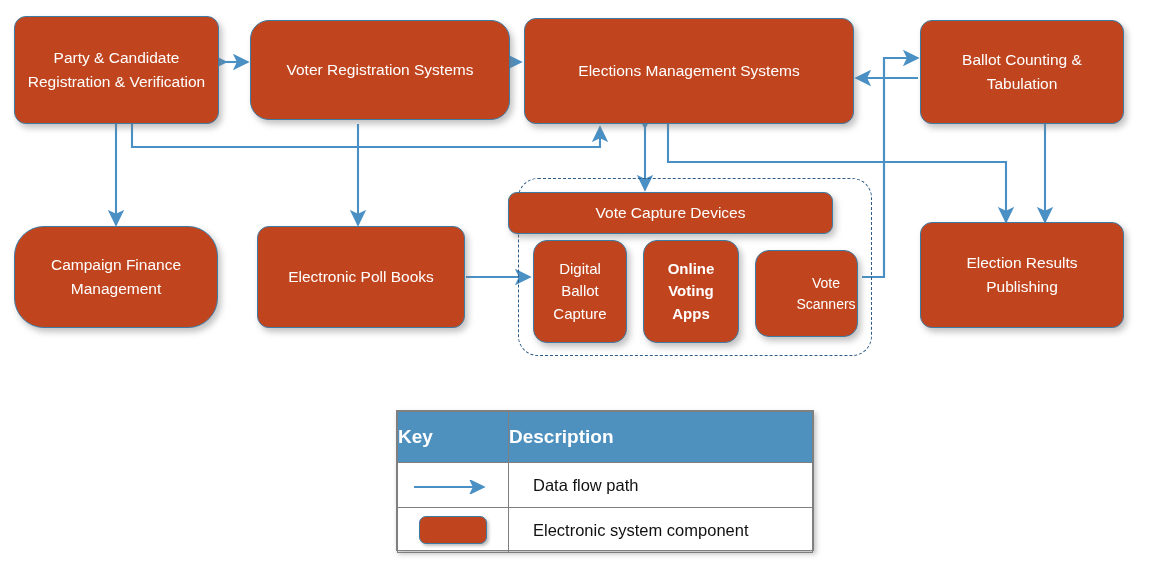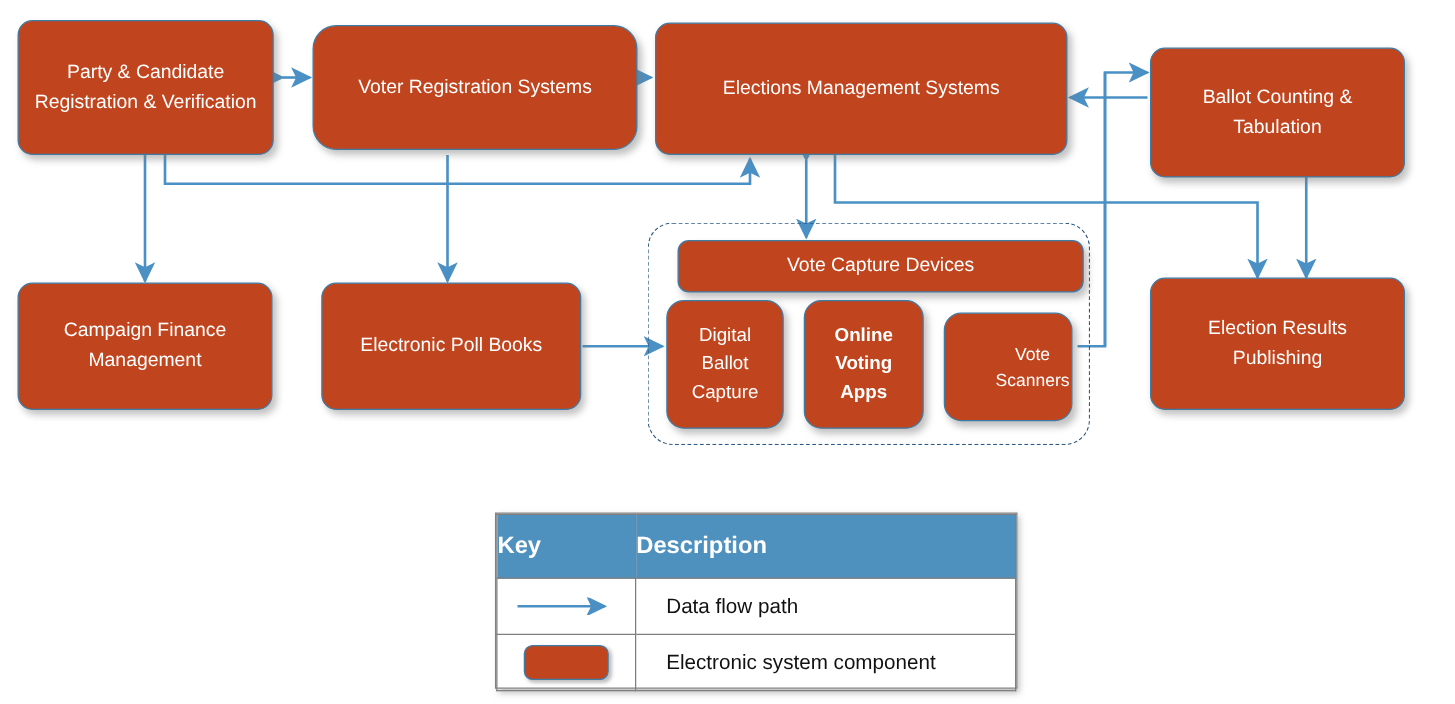--- a/index.html
+++ b/index.html
@@ -165,35 +165,35 @@
   </div>
 
   <div class="node" style="left:250px; top:20px; width:260px; height:100px;border-radius:19px;">
     <span>Voter Registration Systems</span>
   </div>
 
   <div class="node" style="left:524px; top:18px; width:330px; height:106px;text-align:center;">
     <span>Elections Management Systems</span>
   </div>
 
-  <div class="node" style="left:920px; top:20px; width:204px; height:104px;margin-top:18px;">
+  <div class="node" style="left:920px; top:20px; width:204px; height:104px;">
     <span>Ballot Counting &amp; Tabulation</span>
   </div>
 
-  <div class="node" style="left:14px; top:226px; width:204px; height:102px;">
+  <div class="node" style="left:14px; top:226px; width:204px; height:102px;border-radius:30px;">
     <span>Campaign Finance Management</span>
   </div>
 
   <div class="node" style="left:257px; top:226px; width:208px; height:102px;">
     <span>Electronic Poll Books</span>
   </div>
 
   <div class="dashed-group" style="left:518px; top:178px; width:354px; height:178px;"></div>
 
-  <div class="node" style="left:542px; top:192px; width:325px; height:42px; border-radius:9px;">
+  <div class="node" style="left:508px; top:192px; width:325px; height:42px; border-radius:9px;">
     <span>Vote Capture Devices</span>
   </div>
 
   <div class="node small" style="left:533px; top:240px; width:94px; height:103px;">
     <span>Digital Ballot Capture</span>
   </div>
 
   <div class="node small" style="left:643px; top:240px; width:96px; height:103px;font-weight:bold;">
     <span>Online Voting Apps</span>
   </div>

